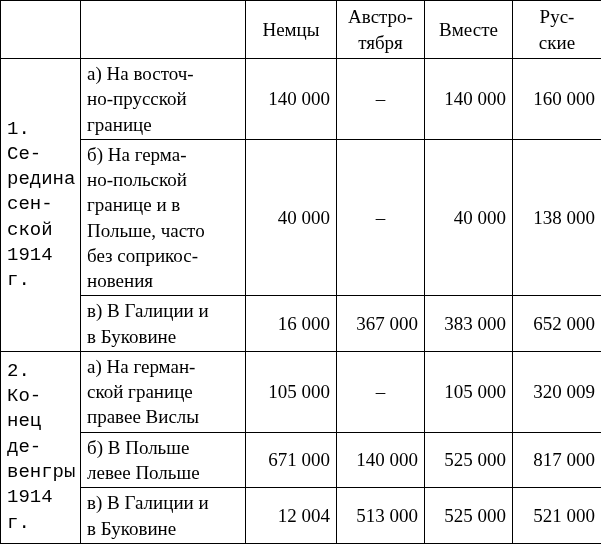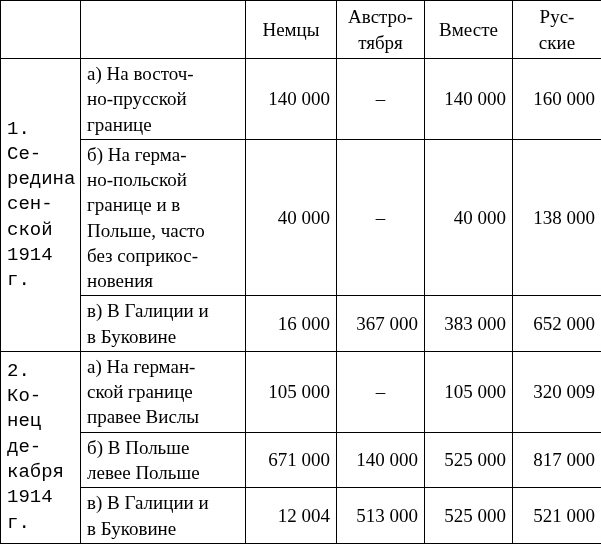--- a/index.html
+++ b/index.html
@@ -150,21 +150,21 @@
       <td class="num-cell">16 000</td>
       <td class="num-cell">367 000</td>
       <td class="num-cell">383 000</td>
       <td class="num-cell">652 000</td>
     </tr>
 
     <tr>
       <td class="period-cell" rowspan="3">
         <span>2. Ко-</span><br>
         <span>нец де-</span><br>
-        <span>кабря</span><br>
+        <span>венгры</span><br>
         <span>1914 г.</span>
       </td>
       <td class="desc-cell">
         <span>а) На герман-</span><br>
         <span>ской границе</span><br>
         <span>правее Вислы</span>
       </td>
       <td class="num-cell">105 000</td>
       <td class="dash-cell">–</td>
       <td class="num-cell">105 000</td>

